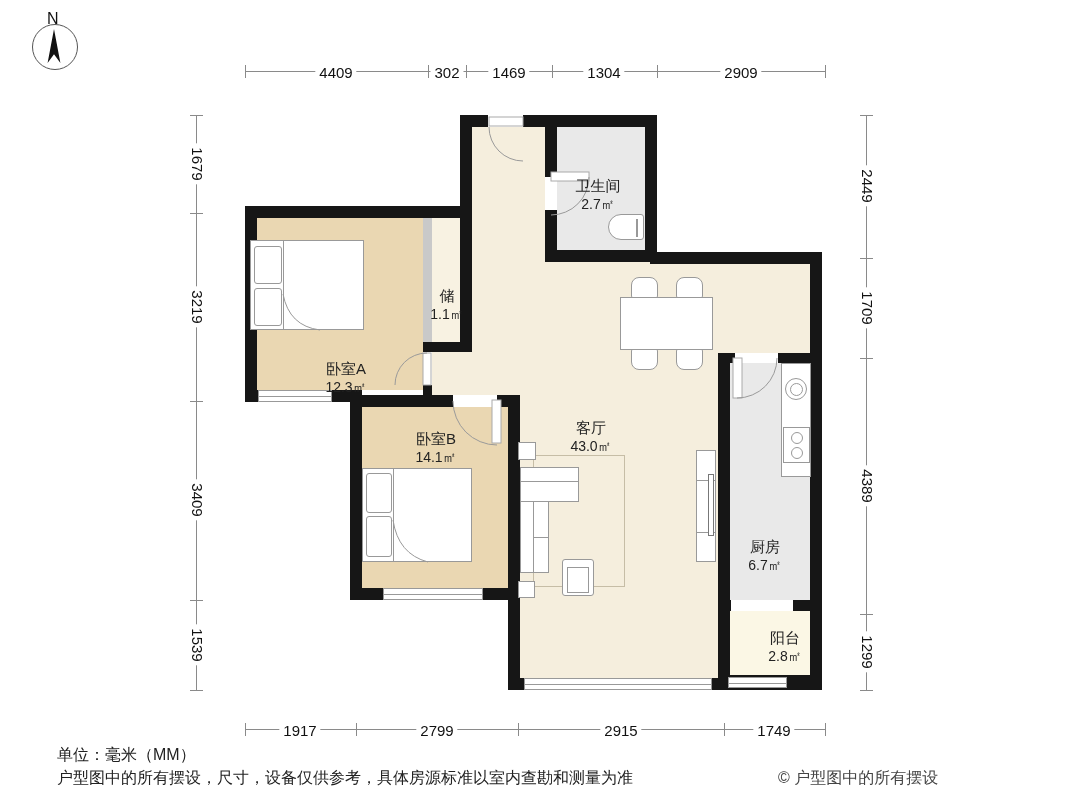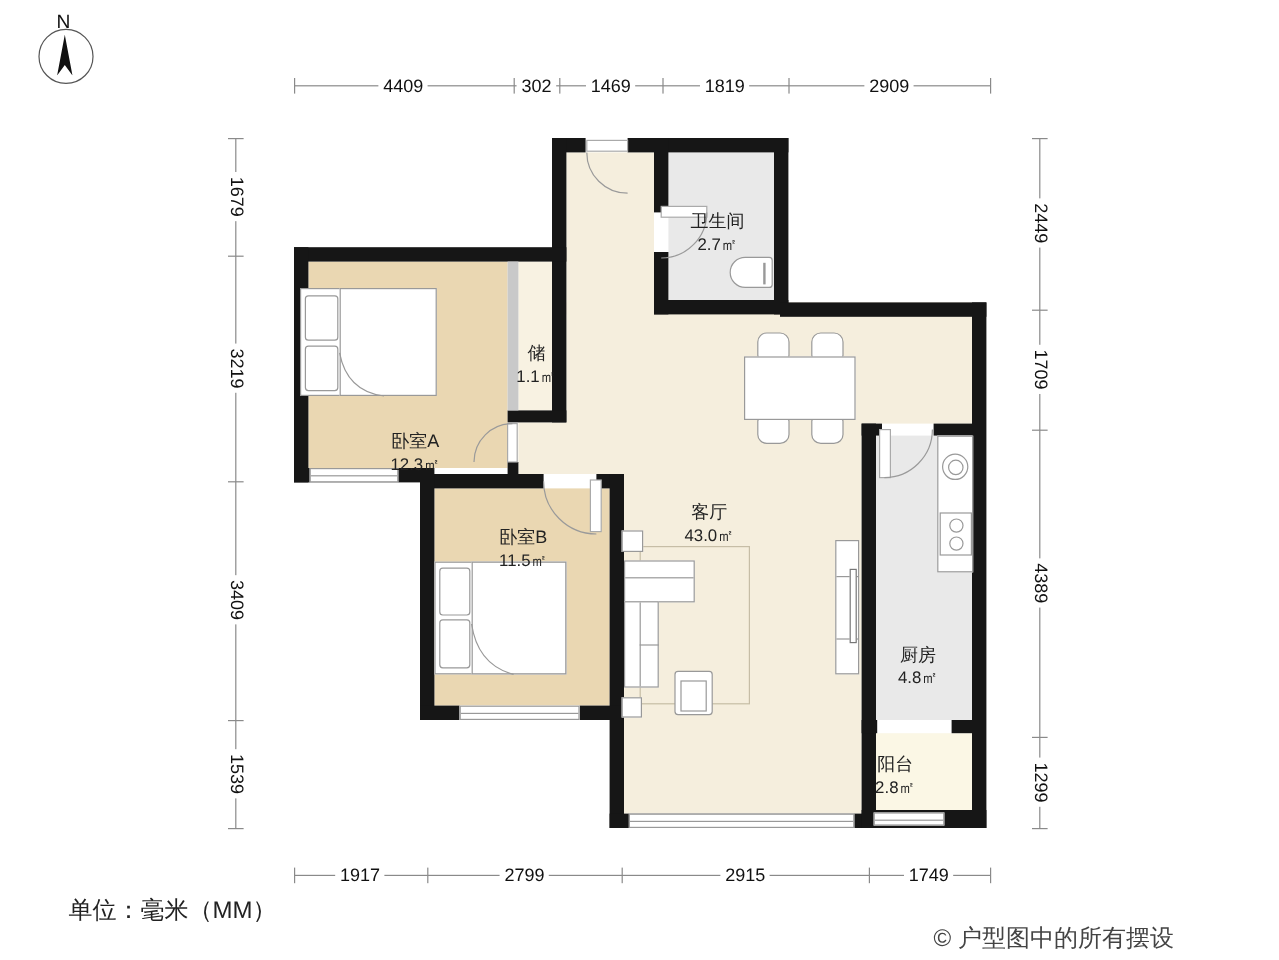--- a/index.html
+++ b/index.html
@@ -36,21 +36,21 @@
   .tick{position:absolute;background:#8a8a8a;}
   .dimlab{position:absolute;transform:translate(-50%,-50%);background:#fff;padding:0 4px;
           font-size:15px;color:#111;white-space:nowrap;}
   .dimlab.vert{transform:translate(-50%,-50%) rotate(90deg);}
   
   .compass-circle{position:absolute;width:44px;height:44px;border:1px solid #555;border-radius:50%;}
   .compass-n{position:absolute;font-size:16px;color:#111;}
   .compass-arrow{position:absolute;width:20px;height:34px;background:#111;
                  clip-path:polygon(50% 0%,82% 100%,50% 74%,18% 100%);}
   
-  .note{position:absolute;font-size:20px;color:#222;white-space:nowrap;}
+  .note{position:absolute;font-size:16px;color:#222;white-space:nowrap;}
   svg{position:absolute;left:0;top:0;pointer-events:none;}
 </style>
 </head>
 <body>
 
 <div class="canvas">
 
   <div class="abs" style="left:30px;top:8px;width:60px;height:66px;">
     <span class="compass-n" style="left:17px;top:2px;">N</span>
     <div class="compass-circle" style="left:2px;top:16px;"></div>
@@ -61,21 +61,21 @@
     <div class="dimline" style="left:245px;top:71px;width:580px;height:1px;"></div>
     <div class="tick" style="left:245px;top:65px;width:1px;height:13px;"></div>
     <div class="tick" style="left:428px;top:65px;width:1px;height:13px;"></div>
     <div class="tick" style="left:466px;top:65px;width:1px;height:13px;"></div>
     <div class="tick" style="left:552px;top:65px;width:1px;height:13px;"></div>
     <div class="tick" style="left:657px;top:65px;width:1px;height:13px;"></div>
     <div class="tick" style="left:825px;top:65px;width:1px;height:13px;"></div>
     <span class="dimlab" style="left:336px;top:72px;">4409</span>
     <span class="dimlab" style="left:447px;top:72px;">302</span>
     <span class="dimlab" style="left:509px;top:72px;">1469</span>
-    <span class="dimlab" style="left:604px;top:72px;">1819</span>
+    <span class="dimlab" style="left:604px;top:72px;">1304</span>
     <span class="dimlab" style="left:741px;top:72px;">2909</span>
   </div>
 
   <div>
     <div class="dimline" style="left:245px;top:729px;width:580px;height:1px;"></div>
     <div class="tick" style="left:245px;top:723px;width:1px;height:13px;"></div>
     <div class="tick" style="left:356px;top:723px;width:1px;height:13px;"></div>
     <div class="tick" style="left:518px;top:723px;width:1px;height:13px;"></div>
     <div class="tick" style="left:724px;top:723px;width:1px;height:13px;"></div>
     <div class="tick" style="left:825px;top:723px;width:1px;height:13px;"></div>
@@ -231,33 +231,34 @@
     <span class="ar">2.7㎡</span>
   </div>
   <div class="room-label" style="left:447px;top:305px;">
     <span class="nm">储</span><br>
     <span class="ar">1.1㎡</span>
   </div>
   <div class="room-label" style="left:346px;top:378px;">
     <span class="nm">卧室A</span><br>
     <span class="ar">12.3㎡</span>
   </div>
-  <div class="room-label" style="left:436px;top:458px;">
+  <div class="room-label" style="left:436px;top:448px;">
     <span class="nm">卧室B</span><br>
-    <span class="ar">11.5㎡</span>
+    <span class="ar">14.1㎡</span>
   </div>
   <div class="room-label" style="left:591px;top:437px;">
     <span class="nm">客厅</span><br>
     <span class="ar">43.0㎡</span>
   </div>
   <div class="room-label" style="left:765px;top:556px;">
     <span class="nm">厨房</span><br>
-    <span class="ar">4.8㎡</span>
-  </div>
-  <div class="room-label" style="left:746px;top:647px;">
+    <span class="ar">6.7㎡</span>
+  </div>
+  <div class="room-label" style="left:785px;top:647px;">
     <span class="nm">阳台</span><br>
     <span class="ar">2.8㎡</span>
   </div>
 
   <span class="note" style="left:57px;top:745px;">单位：毫米（MM）</span>
+  <span class="note" style="left:57px;top:768px;">户型图中的所有摆设，尺寸，设备仅供参考，具体房源标准以室内查勘和测量为准</span>
   <span class="note" style="left:778px;top:768px;color:#444;">© 户型图中的所有摆设</span>
 
 </div>
 
 </body></html>

